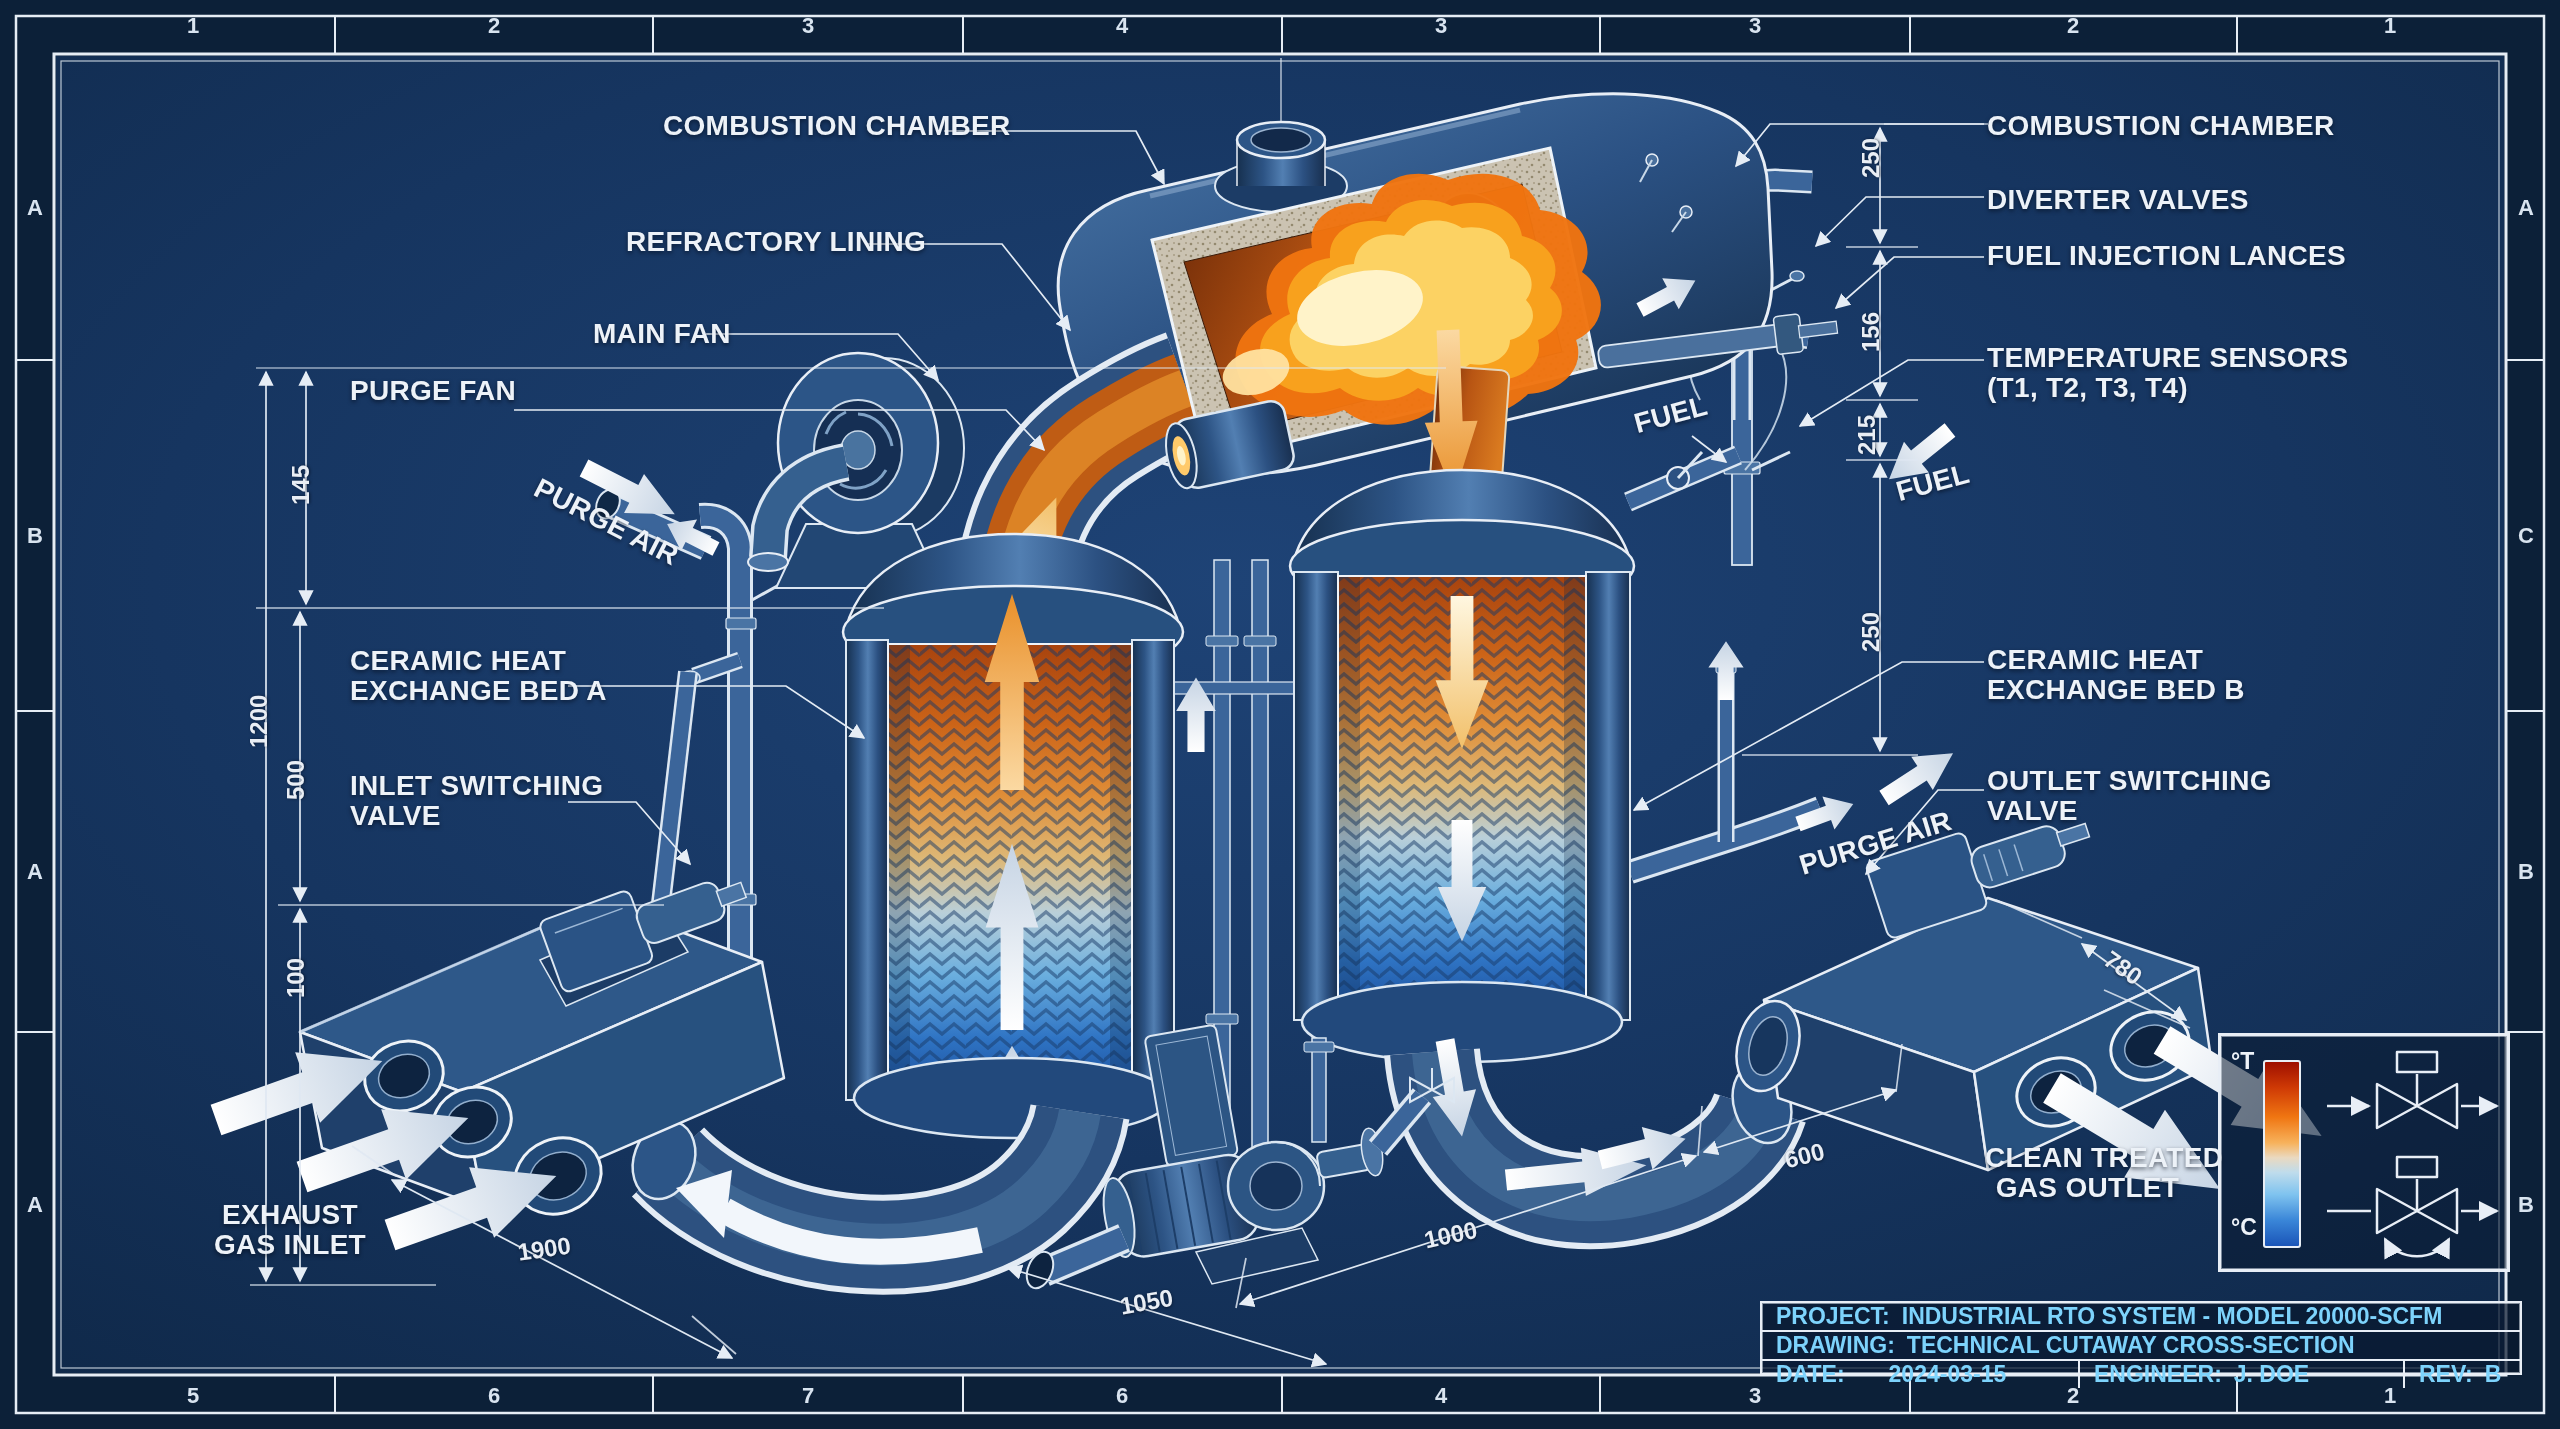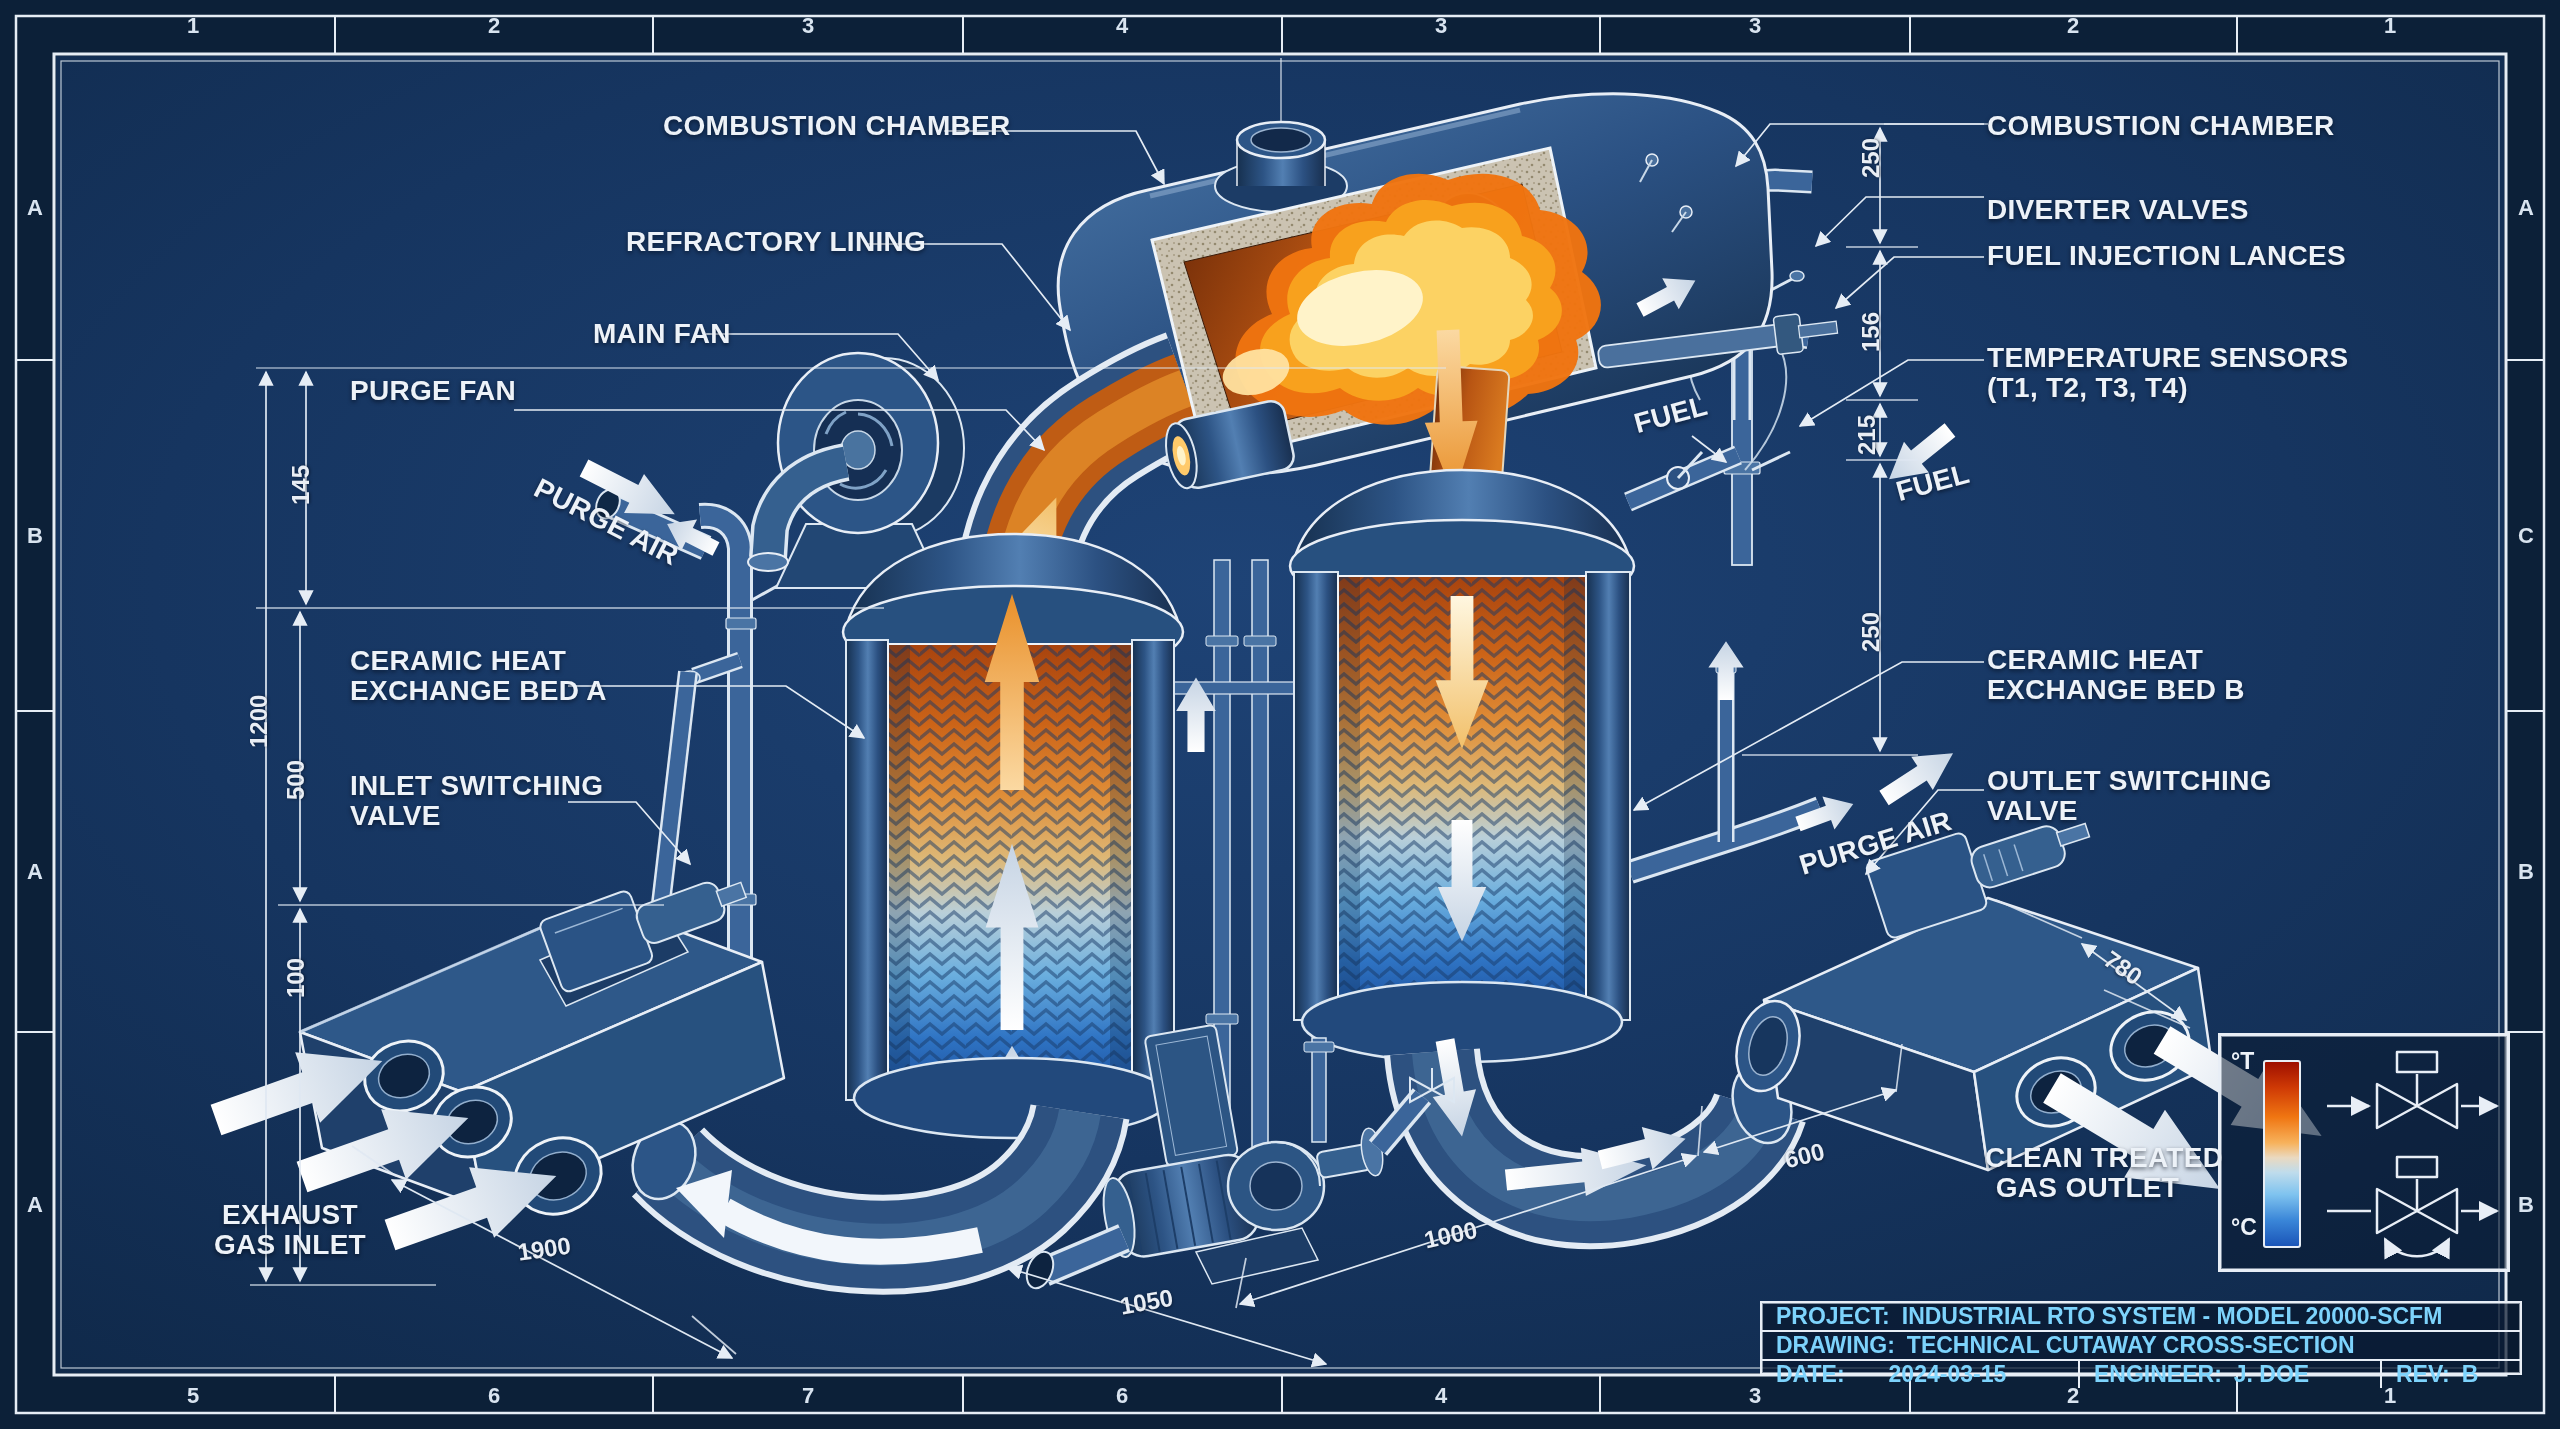--- a/index.html
+++ b/index.html
@@ -18,21 +18,21 @@
            color:#d9e4f0;}
   .tblock{position:absolute;left:1760px;top:1301px;width:758px;height:70px;
           border:2px solid #e8eef6;box-shadow:inset 0 0 0 1px rgba(232,238,246,.55);
           background:rgba(9,24,46,.72);display:flex;flex-direction:column;color:#7dd3fc;
           font-weight:bold;font-size:23px;}
   .tbrow{flex:1;display:flex;align-items:center;padding-left:14px;border-bottom:2px solid #e8eef6;}
   .tbrow:last-child{border-bottom:none;}
   .tbval{margin-left:12px;}
   .tbcell{height:100%;display:flex;align-items:center;padding-left:14px;box-sizing:border-box;}
   .tbc1{width:318px;border-right:2px solid #e8eef6;}
-  .tbc2{width:302px;border-right:2px solid #e8eef6;}
+  .tbc2{width:325px;border-right:2px solid #e8eef6;}
   .tbc3{flex:1;}
   .legend{position:absolute;left:2218px;top:1033px;width:292px;height:239px;
           border:3px solid #e8eef6;box-shadow:inset 0 0 0 1px rgba(232,238,246,.5);
           background:rgba(10,26,48,.55);box-sizing:border-box;}
   .leg-t{position:absolute;left:10px;top:12px;font-weight:bold;font-size:23px;color:#eef3f9;}
   .leg-c{position:absolute;left:10px;top:178px;font-weight:bold;font-size:23px;color:#eef3f9;}
   .leg-bar{position:absolute;left:42px;top:24px;width:34px;height:184px;border:2px solid #e8eef6;
            border-radius:3px;
            background:linear-gradient(180deg,#9e0f00 0%,#cf3a05 14%,#f07612 30%,#f7b25c 44%,
            #ead9c0 52%,#bfdcec 60%,#7fc3ef 72%,#3a86d8 86%,#1a55b8 100%);}
@@ -513,21 +513,21 @@
 </div>
 <div class="lbl" style="left:350px;top:771px">
   <div>INLET SWITCHING</div>
   <div>VALVE</div>
 </div>
 <div class="lbl ctr" style="left:205px;top:1200px;width:170px">
   <div>EXHAUST</div>
   <div>GAS INLET</div>
 </div>
 <div class="lbl" style="left:1987px;top:111px">COMBUSTION CHAMBER</div>
-<div class="lbl" style="left:1987px;top:195px">DIVERTER VALVES</div>
+<div class="lbl" style="left:1987px;top:185px">DIVERTER VALVES</div>
 <div class="lbl" style="left:1987px;top:241px">FUEL INJECTION LANCES</div>
 <div class="lbl" style="left:1987px;top:343px">
   <div>TEMPERATURE SENSORS</div>
   <div>(T1, T2, T3, T4)</div>
 </div>
 <div class="lbl rot" style="left:1631px;top:410px;transform:rotate(-15deg)">FUEL</div>
 <div class="lbl rot" style="left:1893px;top:478px;transform:rotate(-15deg)">FUEL</div>
 <div class="lbl" style="left:1987px;top:645px">
   <div>CERAMIC HEAT</div>
   <div>EXCHANGE BED B</div>

